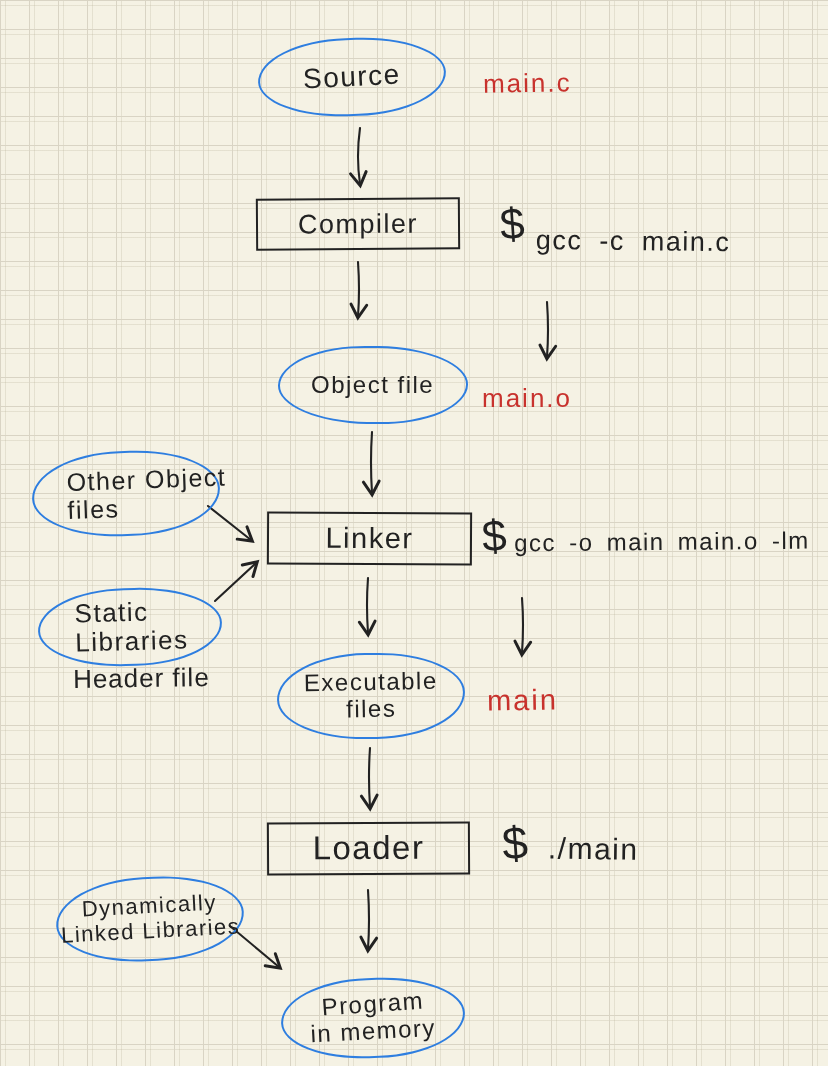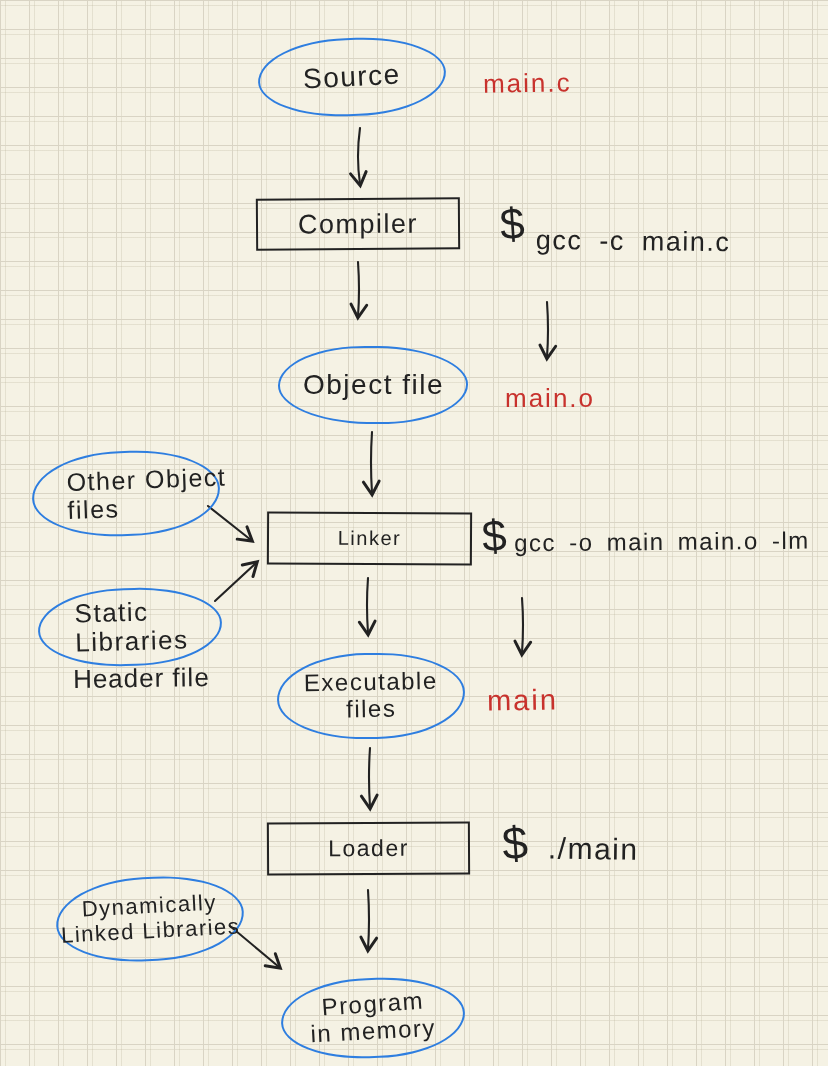--- a/index.html
+++ b/index.html
@@ -126,32 +126,32 @@
   <div class="node rect" style="left:256px;top:198px;width:204px;height:52px;transform:rotate(-0.4deg)">
     <span class="nlabel" style="font-size:27px">Compiler</span>
   </div>
 
   <div class="cmd" style="left:500px;top:200px">
     <span class="dollar">$</span>
     <span class="cmdtext" style="font-size:27px;padding:26px 0 0 12px;transform:rotate(0.6deg)">gcc -c main.c</span>
   </div>
 
   <div class="node ellipse" style="left:278px;top:346px;width:190px;height:78px;transform:rotate(1deg)">
-    <span class="nlabel" style="font-size:28px;transform:rotate(-1deg)">Object file</span>
+    <span class="nlabel" style="font-size:24px;transform:rotate(-1deg)">Object file</span>
   </div>
 
-  <div class="red" style="left:505px;top:383px;font-size:26px">main.o</div>
+  <div class="red" style="left:482px;top:383px;font-size:26px">main.o</div>
 
   <div class="node ellipse leftalign" style="left:32px;top:451px;width:188px;height:85px;padding-left:33px;transform:rotate(-2deg)">
     <span class="nlabel" style="font-size:25px">Other Object</span>
     <span class="nlabel" style="font-size:25px">files</span>
   </div>
 
   <div class="node rect" style="left:267px;top:512px;width:205px;height:53px;transform:rotate(0.3deg)">
-    <span class="nlabel" style="font-size:20px">Linker</span>
+    <span class="nlabel" style="font-size:29px">Linker</span>
   </div>
 
   <div class="cmd" style="left:482px;top:512px">
     <span class="dollar">$</span>
     <span class="cmdtext" style="font-size:24px;padding:16px 0 0 8px;word-spacing:5px;transform:rotate(-0.5deg)">gcc -o main main.o -lm</span>
   </div>
 
   <div class="node ellipse leftalign" style="left:38px;top:588px;width:184px;height:78px;padding-left:35px;transform:rotate(-1.5deg)">
     <span class="nlabel" style="font-size:26px">Static</span>
     <span class="nlabel" style="font-size:26px">Libraries</span>
@@ -160,21 +160,21 @@
   <div class="freetext" style="left:73px;top:663px;font-size:26px;transform:rotate(-0.8deg)">Header file</div>
 
   <div class="node ellipse" style="left:277px;top:653px;width:188px;height:86px;transform:rotate(-1deg)">
     <span class="nlabel" style="font-size:24px">Executable</span>
     <span class="nlabel" style="font-size:24px">files</span>
   </div>
 
   <div class="red" style="left:487px;top:684px;font-size:29px;transform:rotate(-1deg)">main</div>
 
   <div class="node rect" style="left:267px;top:822px;width:203px;height:53px;transform:rotate(-0.3deg)">
-    <span class="nlabel" style="font-size:23px">Loader</span>
+    <span class="nlabel" style="font-size:33px">Loader</span>
   </div>
 
   <div class="cmd" style="left:502px;top:818px">
     <span class="dollar" style="font-size:46px">$</span>
     <span class="cmdtext" style="font-size:30px;padding:14px 0 0 20px;transform:rotate(0.8deg)">./main</span>
   </div>
 
   <div class="node ellipse" style="left:56px;top:877px;width:188px;height:84px;transform:rotate(-3deg)">
     <span class="nlabel" style="font-size:22px">Dynamically</span>
     <span class="nlabel" style="font-size:22px">Linked Libraries</span>

